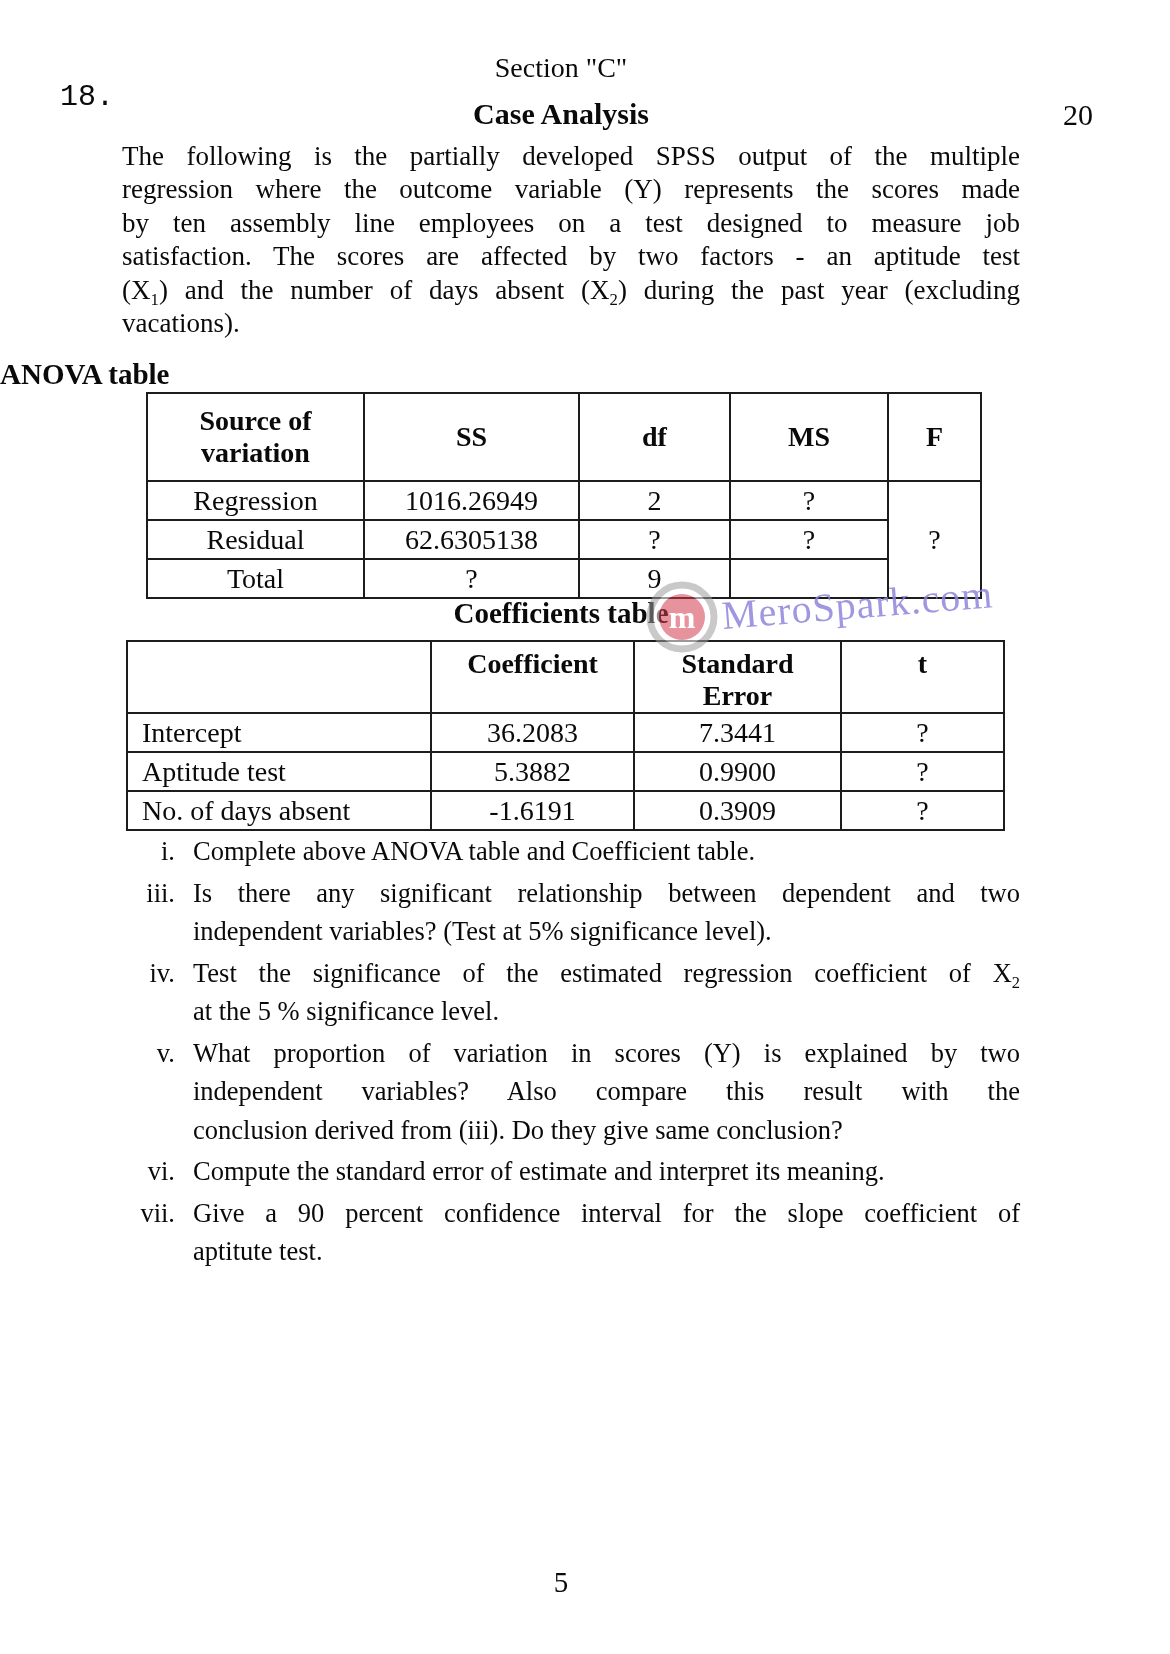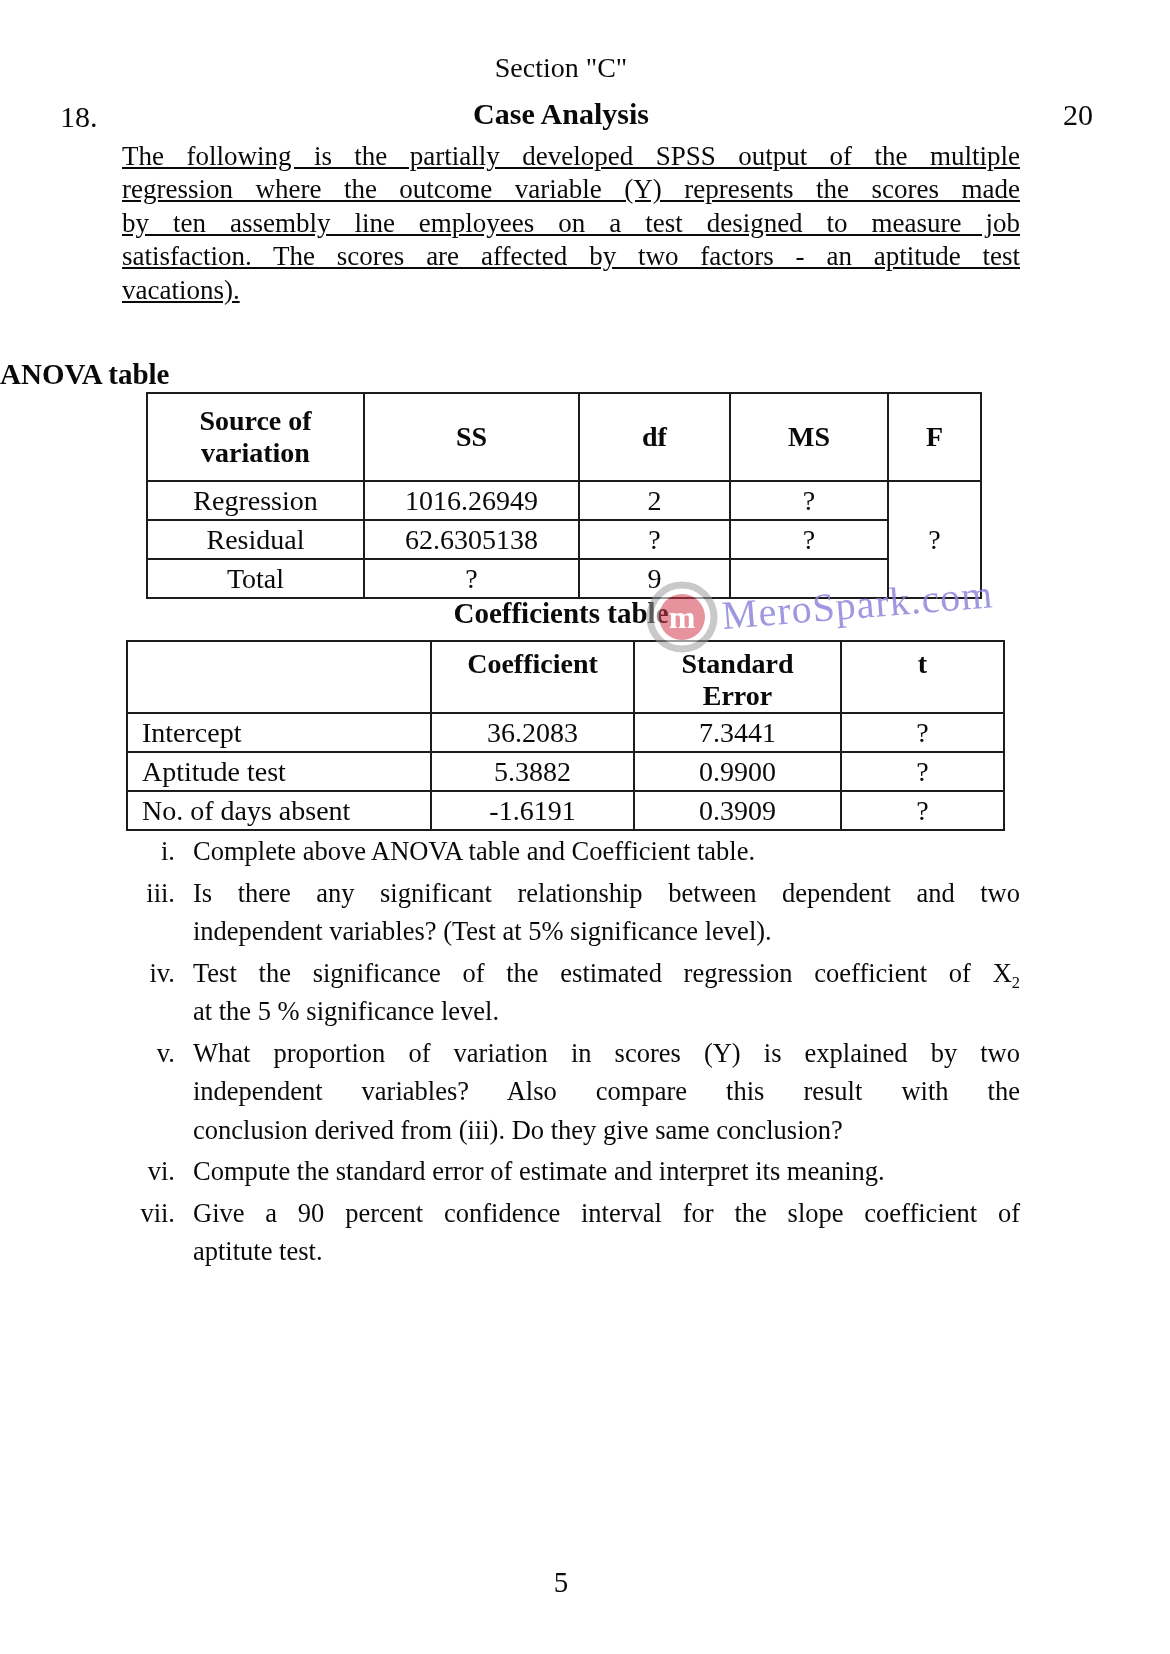--- a/index.html
+++ b/index.html
@@ -8,26 +8,26 @@
     background: #ffffff;
     font-family: "Liberation Serif", "DejaVu Serif", serif;
     color: #0a0a0a;
     position: relative;
     overflow: hidden;
   }
   .abs { position: absolute; }
   .center-line { left: 0; width: 1122px; text-align: center; }
 
   .section-head { top: 52px; font-size: 28px; }
-  .qnum   { left: 60px;  top: 100px; font-size: 30px; }
+  .qnum   { left: 60px;  top: 80px; font-size: 30px; font-family: Liberation Mono, monospace; }
   .marks  { left: 1063px; top: 98px; font-size: 30px; }
   .case-title { top: 97px; font-size: 30px; font-weight: bold; }
 
   .intro { left: 122px; top: 140px; width: 898px; font-size: 27px; }
-  .intro .tline { line-height: 33.4px; text-decoration: underline; }
+  .intro .tline { line-height: 33.4px; }
 
   .tline {
     text-align: justify;
     text-align-last: justify;
     white-space: nowrap;
   }
   .tline.tline-last { text-align-last: left; }
   sub { font-size: 0.62em; line-height: 0; }
 
   .anova-title { top: 358px; left: 0; width: 1068px; text-align: left;
@@ -86,20 +86,21 @@
 <div class="abs center-line section-head">Section "C"</div>
 <div class="abs qnum">18.</div>
 <div class="abs center-line case-title">Case Analysis</div>
 <div class="abs marks">20</div>
 
 <div class="abs intro">
     <div class="tline"><span>The following is the partially developed SPSS output of the multiple</span></div>
     <div class="tline"><span>regression where the outcome variable (Y) represents the scores made</span></div>
     <div class="tline"><span>by ten assembly line employees on a test designed to measure job</span></div>
     <div class="tline"><span>satisfaction. The scores are affected by two factors - an aptitude test</span></div>
+    <div class="tline"><span>(X</span><sub>1</sub><span>) and the number of days absent (X</span><sub>2</sub><span>) during the past year (excluding</span></div>
     <div class="tline tline-last"><span>vacations).</span></div>
   </div>
 
 <div class="abs anova-title">ANOVA table</div>
 <table class="abs doc-table anova">
   <colgroup>
     <col style="width:217px">
       <col style="width:215px">
       <col style="width:151px">
     <col style="width:158px">

